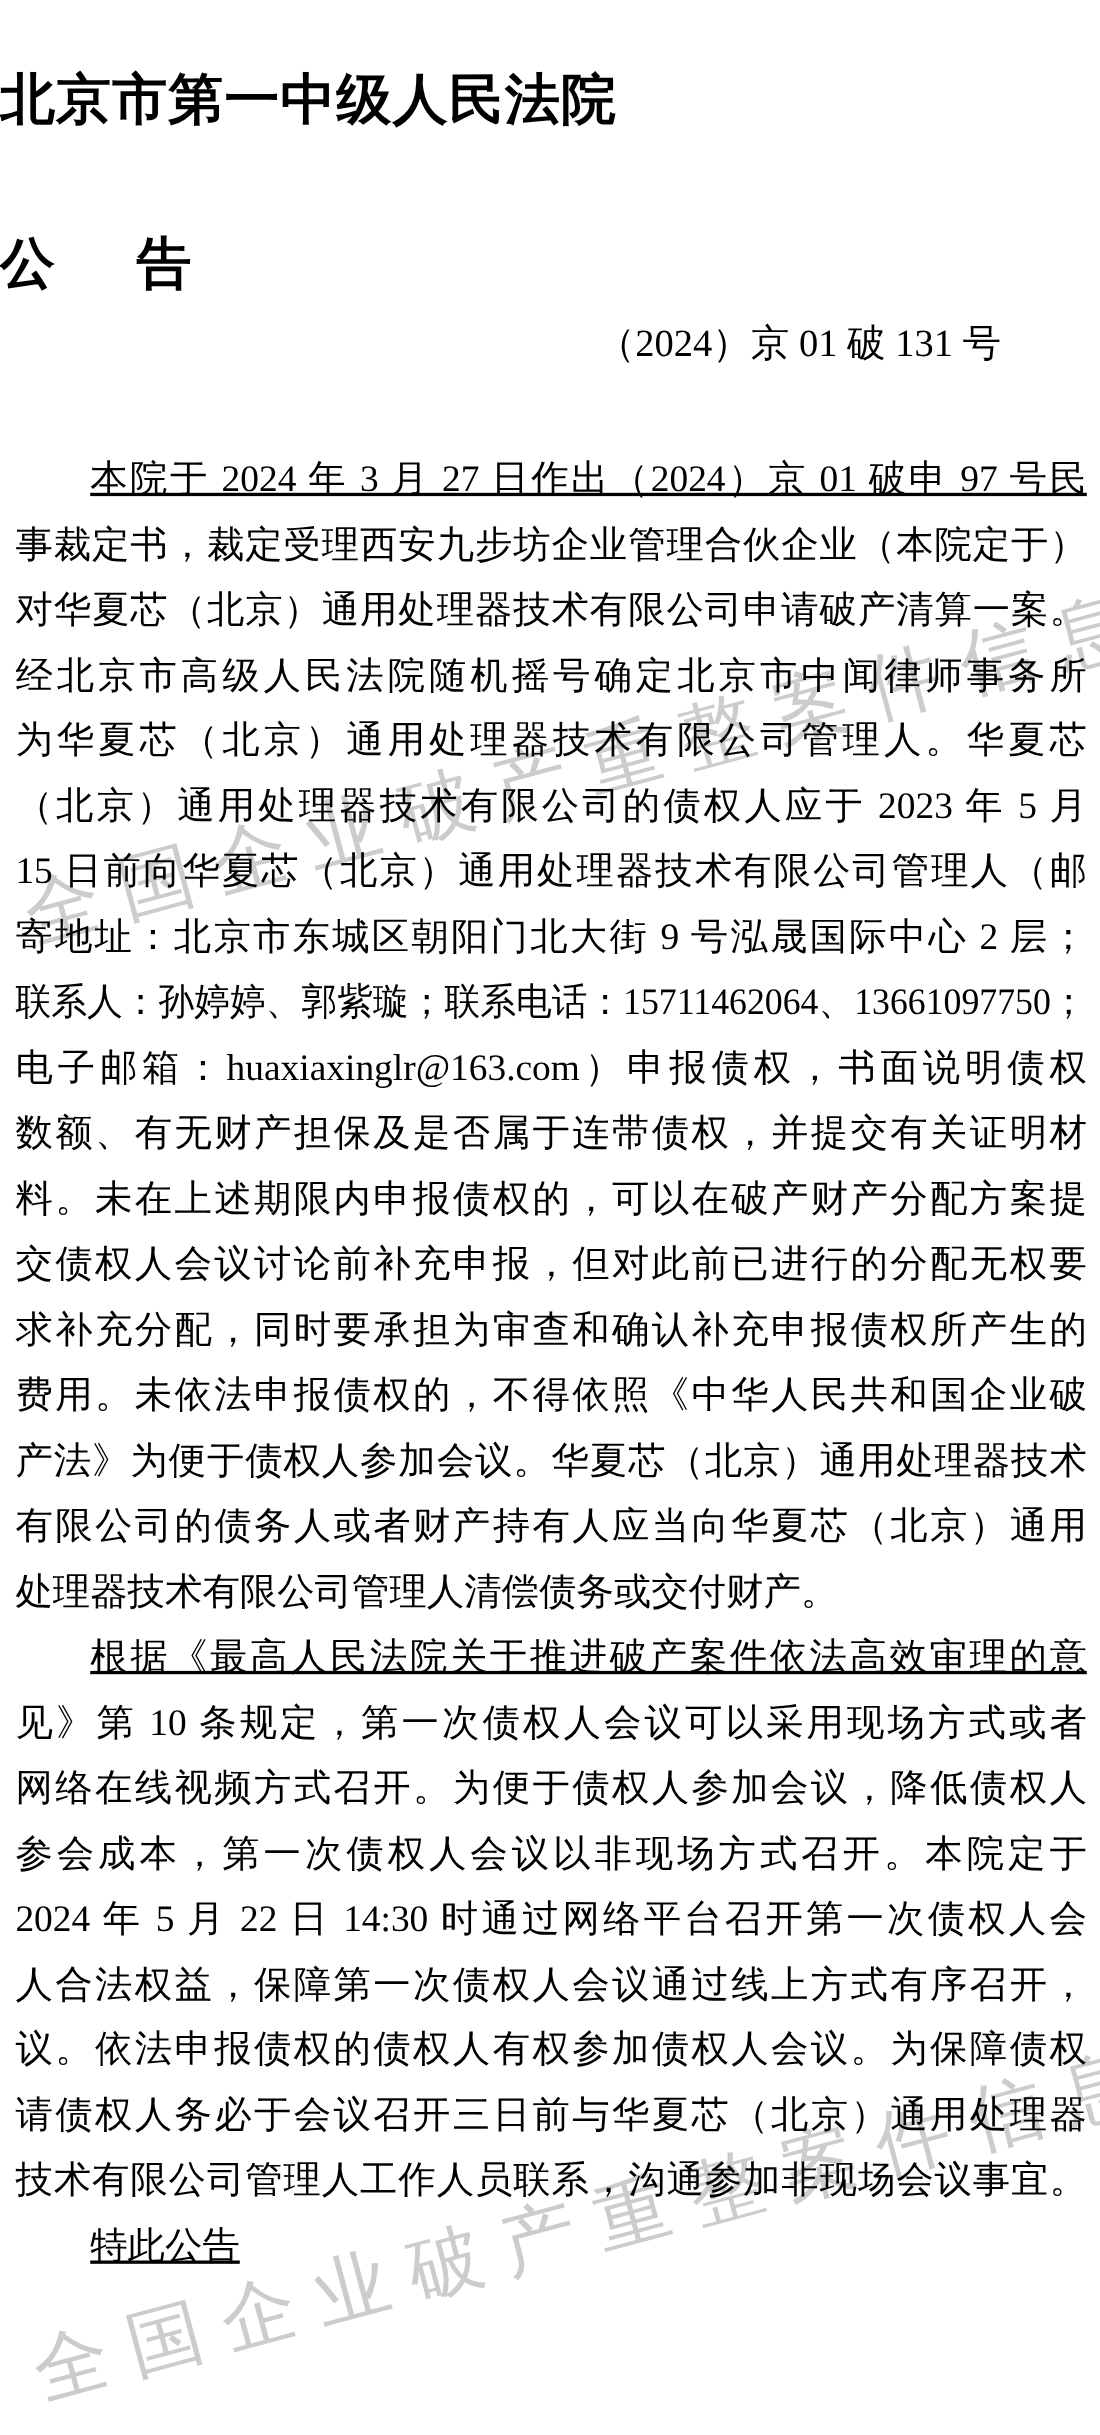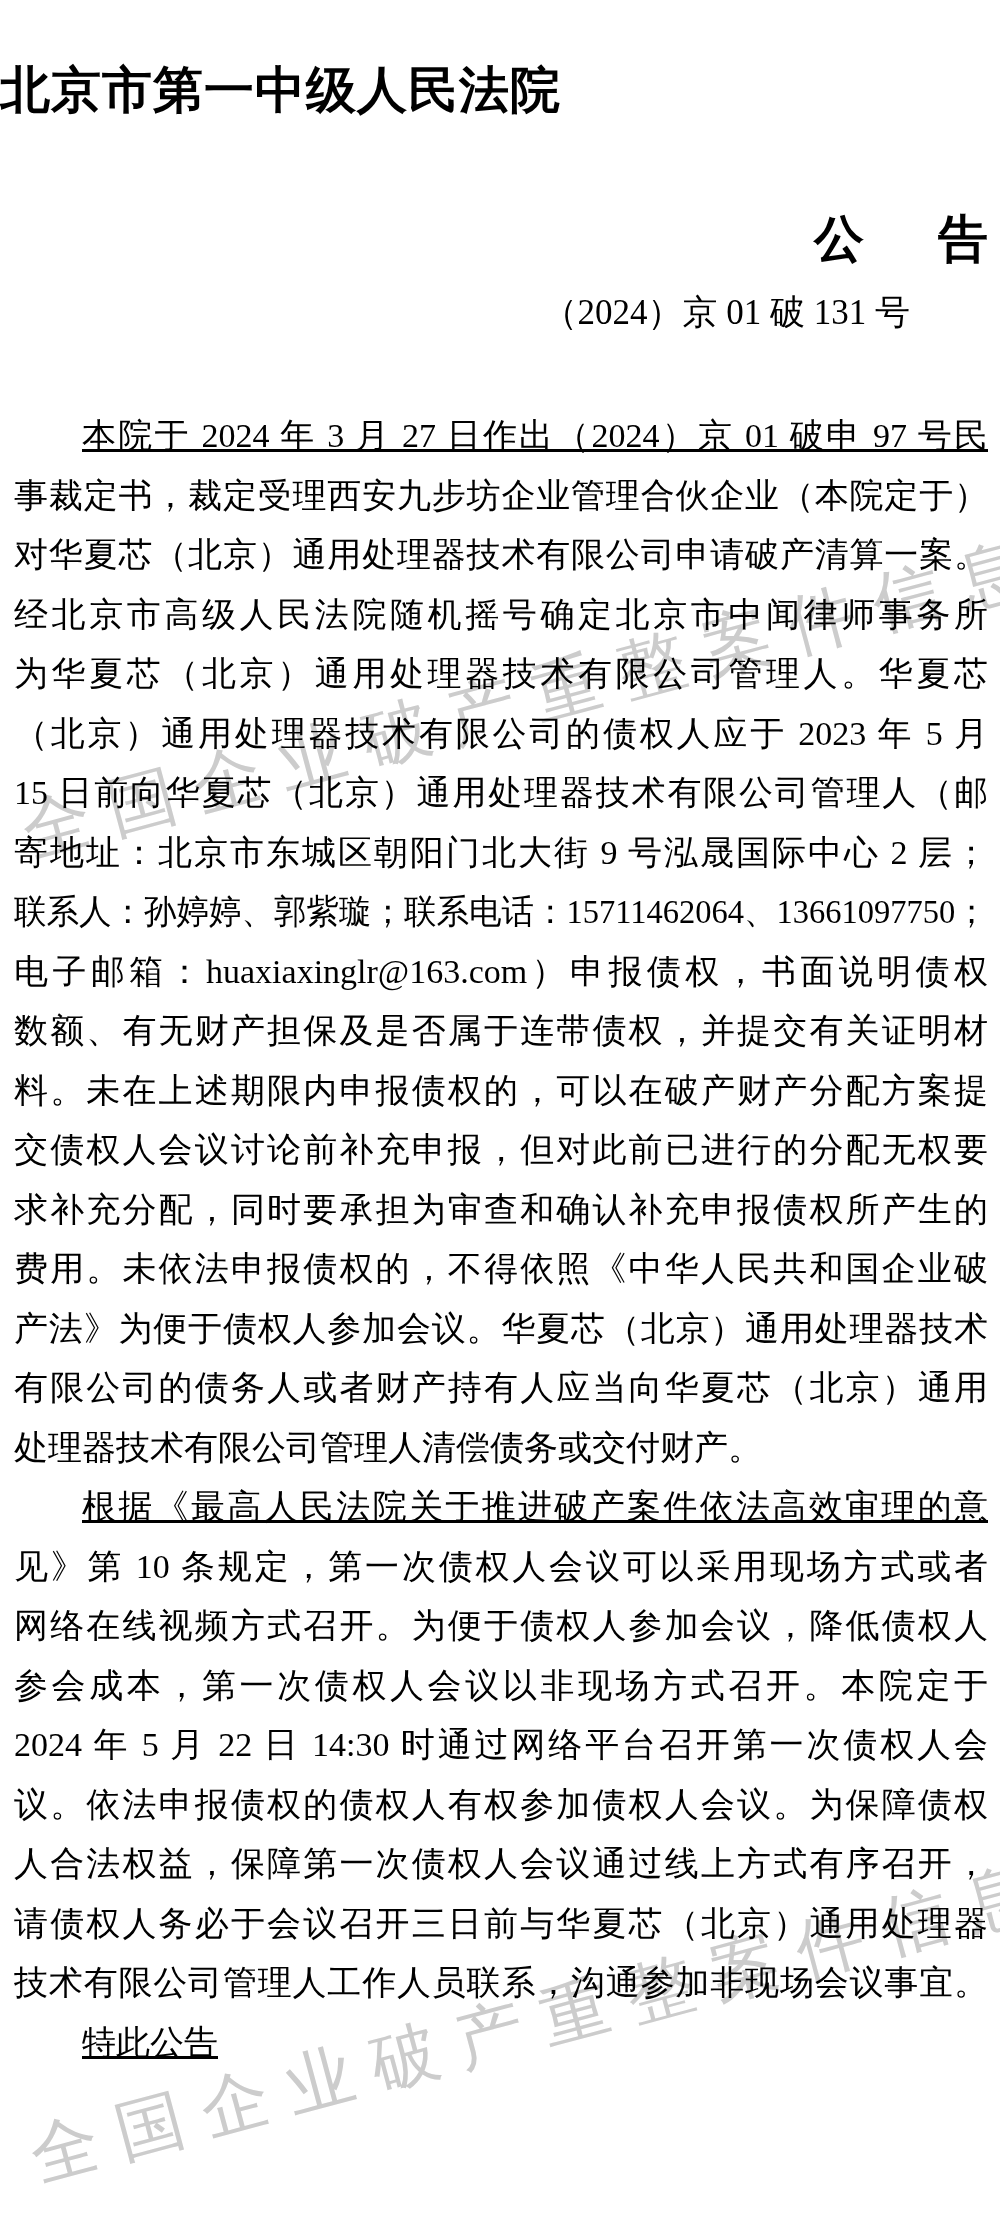--- a/index.html
+++ b/index.html
@@ -16,21 +16,21 @@
   .court-name {
     margin-top: 64px;
     text-align: left;
     font-size: 50px;
     line-height: 52px;
     font-weight: bold;
     letter-spacing: 1px;
   }
   .doc-title {
     margin-top: 94px;
-    text-align: right;
+    text-align: left;
     font-size: 50px;
     line-height: 58px;
     font-weight: bold;
     letter-spacing: 12px;
   }
   .case-number {
     margin-top: 24px;
     text-align: right;
     padding-right: 90px;
     font-size: 35px;
@@ -95,20 +95,20 @@
       <div class="line" style="">求补充分配，同时要承担为审查和确认补充申报债权所产生的</div>
       <div class="line" style="">费用。未依法申报债权的，不得依照《中华人民共和国企业破</div>
       <div class="line" style="">产法》为便于债权人参加会议。华夏芯（北京）通用处理器技术</div>
       <div class="line" style="">有限公司的债务人或者财产持有人应当向华夏芯（北京）通用</div>
       <div class="line short" style="">处理器技术有限公司管理人清偿债务或交付财产。</div>
       <div class="line indent" style="">根据《最高人民法院关于推进破产案件依法高效审理的意</div>
       <div class="line" style="">见》第 10 条规定，第一次债权人会议可以采用现场方式或者</div>
       <div class="line" style="">网络在线视频方式召开。为便于债权人参加会议，降低债权人</div>
       <div class="line" style="">参会成本，第一次债权人会议以非现场方式召开。本院定于</div>
       <div class="line" style="">2024 年 5 月 22 日 14:30 时通过网络平台召开第一次债权人会</div>
+      <div class="line" style="">人合法权益，保障第一次债权人会议通过线上方式有序召开，</div>
       <div class="line" style="">议。依法申报债权的债权人有权参加债权人会议。为保障债权</div>
-      <div class="line" style="">人合法权益，保障第一次债权人会议通过线上方式有序召开，</div>
       <div class="line" style="">请债权人务必于会议召开三日前与华夏芯（北京）通用处理器</div>
       <div class="line" style="">技术有限公司管理人工作人员联系，沟通参加非现场会议事宜。</div>
       <div class="line indent short" style="">特此公告</div>
     </div>
   </div>
 </div>
 
 </body></html>

